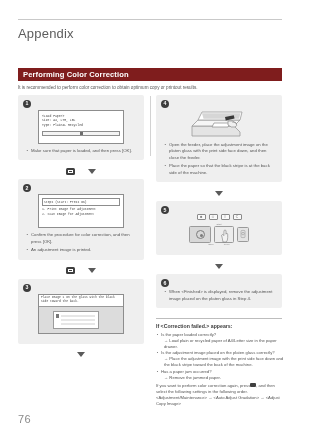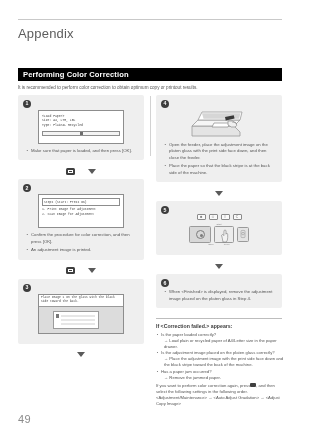--- a/index.html
+++ b/index.html
@@ -12,21 +12,21 @@
   }
   .page{ position:relative; width:300px; height:424px; padding:0 18px; }
 
   
   .top-rule{ position:absolute; left:18px; right:18px; top:19px; height:1px; background:#c9c9c9; }
   .chapter{ position:absolute; left:18px; top:26px; font-size:13px; color:#5d5d5d; letter-spacing:.2px;}
 
   
   .sect-bar{
     position:absolute; left:18px; top:68px; width:264px; height:12.5px;
-    background:#000000; display:flex; align-items:center; padding-left:5px;
+    background:#7f1d1d; display:flex; align-items:center; padding-left:5px;
   }
   .sect-bar span{ color:#fff; font-size:7.6px; font-weight:bold; letter-spacing:.1px; }
 
   .lead{ position:absolute; left:18px; top:85px; width:268px; font-size:4.6px; color:#555; line-height:1.35;}
 
   
   .col{ position:absolute; top:95px; }
   .col-l{ left:18px; width:126px; }
   .col-r{ left:156px; width:126px; }
 
@@ -259,14 +259,14 @@
     <div class="b">Is the adjustment image placed on the platen glass correctly?</div>
     <div class="a">→ Place the adjustment image with the print side face down and the black stripe toward the back of the machine.</div>
     <div class="b">Has a paper jam occurred?</div>
     <div class="a">→ Remove the jammed paper.</div>
     <div class="fail-tail">
       <span>If you want to perform color correction again, press</span><span class="inl-ok"></span><span>, and then select the following settings in the following order.</span>
     </div>
     <div>&lt;Adjustment/Maintenance&gt; → &lt;Auto Adjust Gradation&gt; → &lt;Adjust Copy Image&gt;</div>
   </div>
 
-  <div class="pageno">49</div>
+  <div class="pageno">76</div>
 </div>
 
 </body></html>

